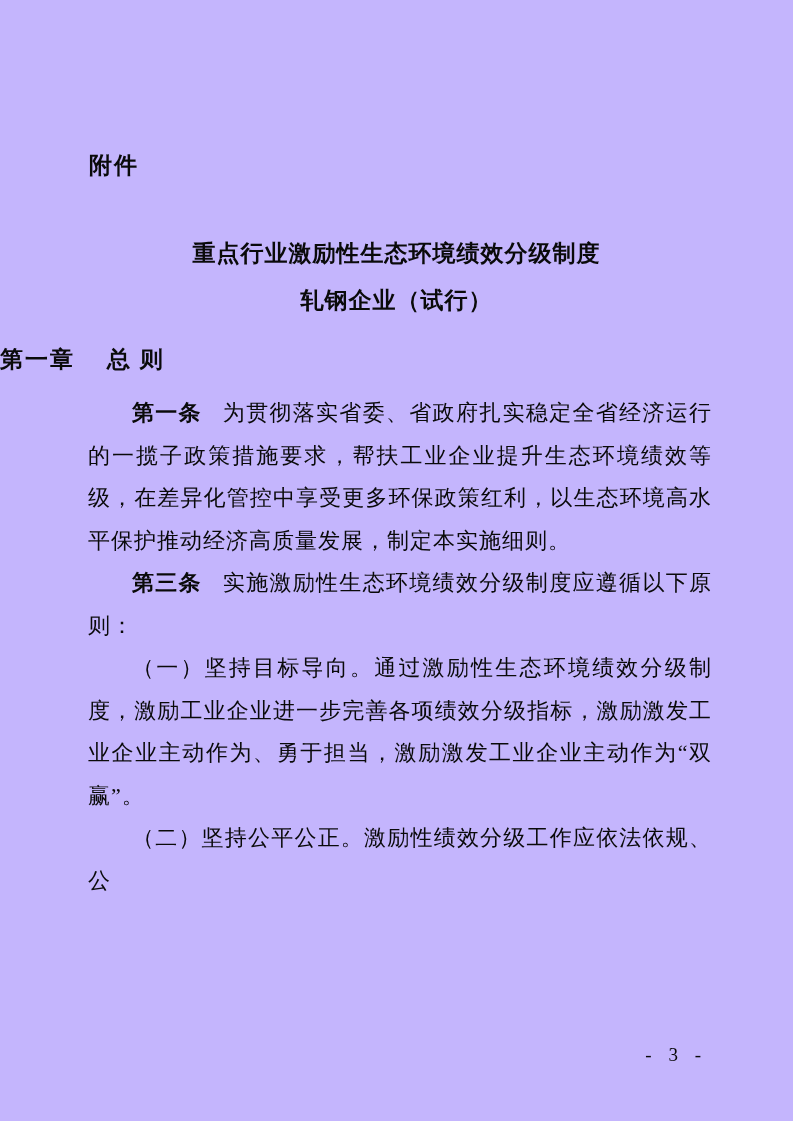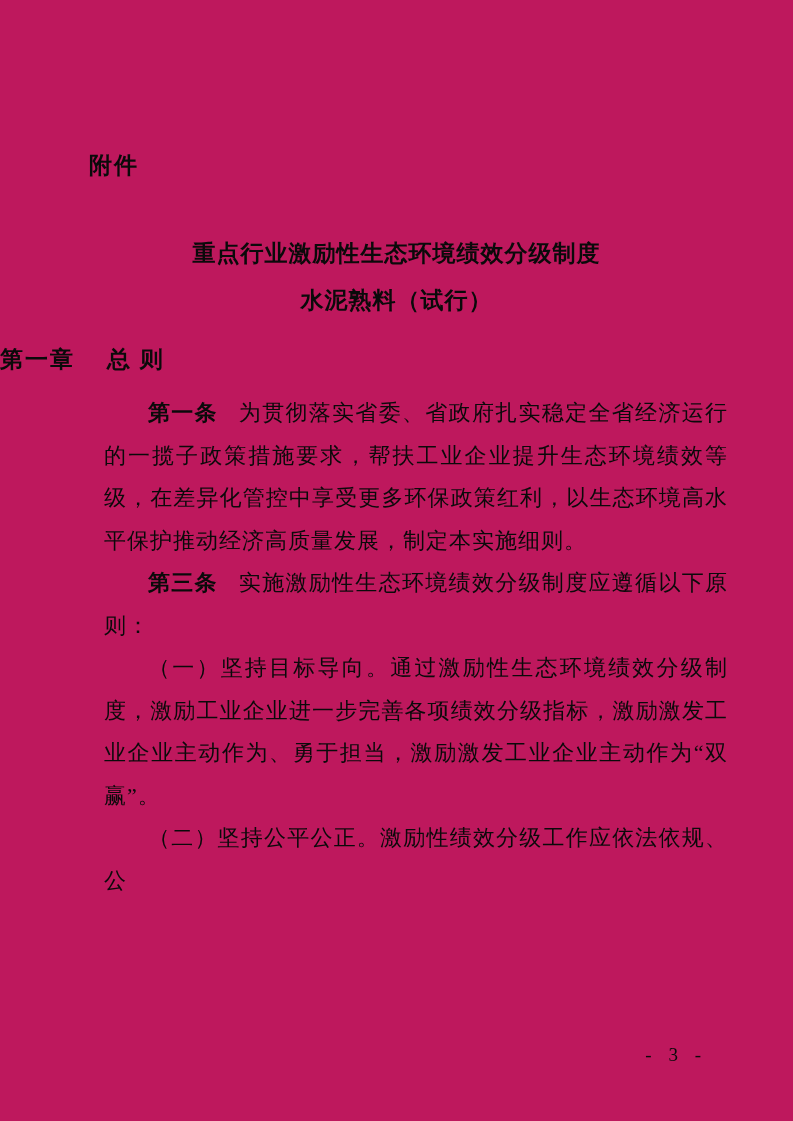--- a/index.html
+++ b/index.html
@@ -5,21 +5,21 @@
   html, body {
     margin: 0;
     padding: 0;
     background: #e8e8e8;
   }
   .page {
     position: relative;
     width: 793px;
     height: 1121px;
     margin: 0 auto;
-    background: #be185d;
+    background: #c4b5fd;
     color: #0a0a0a;
     overflow: hidden;
     font-family: "Liberation Serif", "DejaVu Serif", serif;
   }
   .attachment-label {
     position: absolute;
     top: 150px;
     left: 89px;
     font-family: "Liberation Sans", "DejaVu Sans", sans-serif;
     font-weight: bold;
@@ -55,21 +55,20 @@
   .body-text {
     position: absolute;
     top: 392px;
     left: 88px;
     width: 624px;
     font-size: 22px;
     line-height: 42.5px;
     letter-spacing: 1px;
     text-align: justify;
     text-justify: inter-character;
-    margin-left: 16px;
   }
   .para {
     margin: 0;
     text-indent: 2em;
   }
   .para .term {
     font-family: "Liberation Sans", "DejaVu Sans", sans-serif;
     font-weight: bold;
     margin-right: 0.95em;
   }
@@ -87,21 +86,21 @@
 </style>
 </head>
 <body>
 
 <div class="page">
 
   <div class="attachment-label">附件</div>
 
   <div class="doc-title">
     <div>重点行业激励性生态环境绩效分级制度</div>
-    <div>水泥熟料（试行）</div>
+    <div>轧钢企业（试行）</div>
   </div>
 
   <div class="chapter-heading">
     <span class="chapter-num">第一章</span><span>总 则</span>
   </div>
 
   <div class="body-text">
     <p class="para">
       <span class="term">第一条</span><span>为贯彻落实省委、省政府扎实稳定全省经济运行的一揽子政策措施要求，帮扶工业企业提升生态环境绩效等级，在差异化管控中享受更多环保政策红利，以生态环境高水平保护推动经济高质量发展，制定本实施细则。</span>
     </p>

